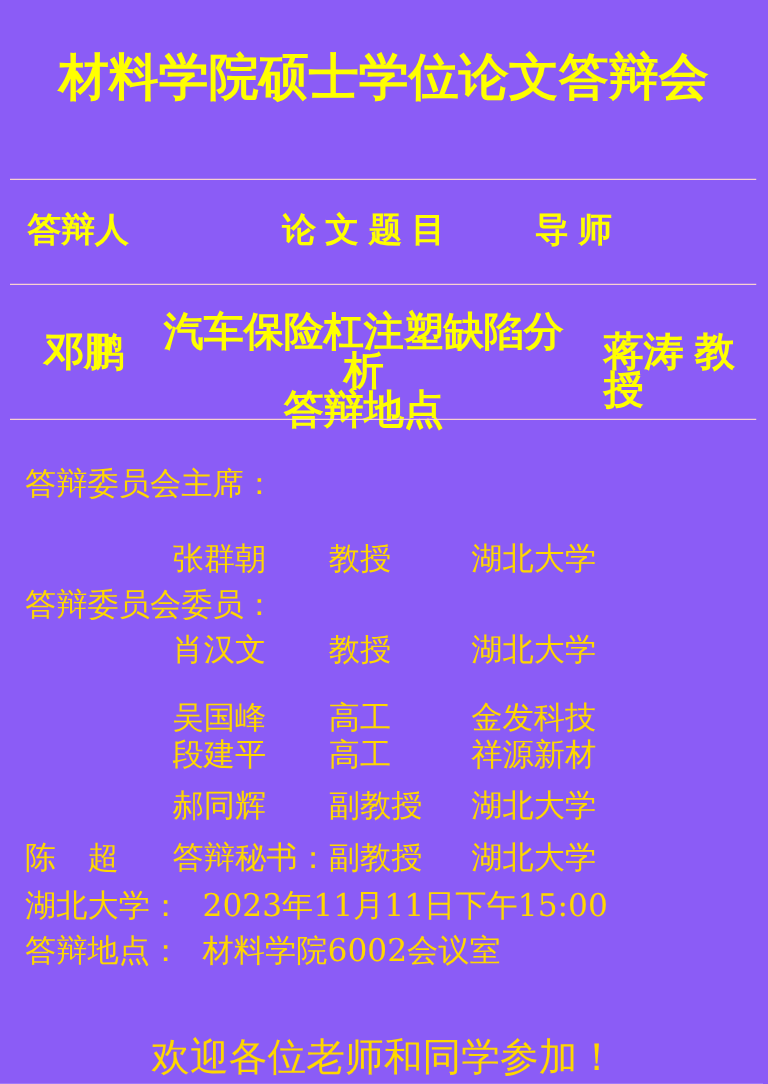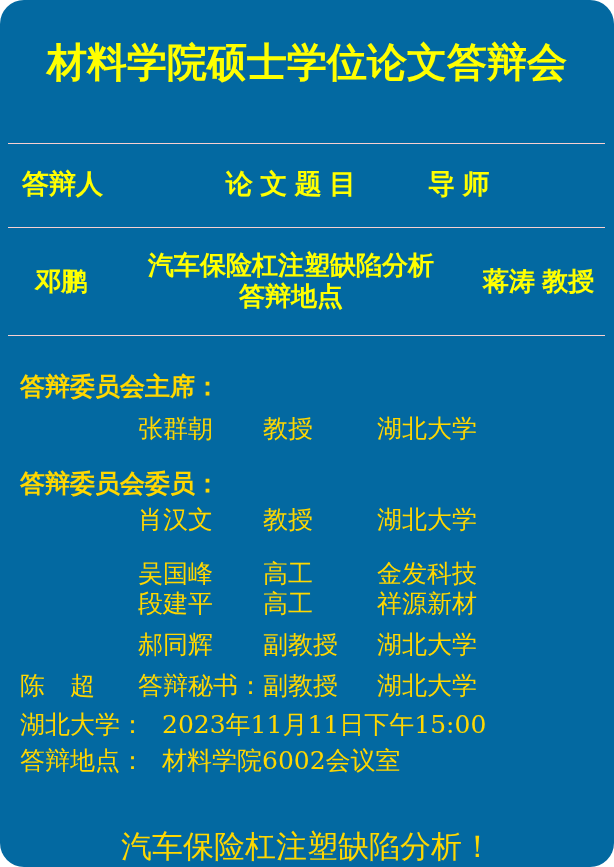--- a/index.html
+++ b/index.html
@@ -1,23 +1,22 @@
 <!DOCTYPE html>
 <html><head>
 <meta charset="utf-8">
 <style>
   html,body { margin:0; padding:0; }
   .page {
     position: relative;
     width: 614px;
     height: 867px;
-    background: #0369a1;
+    background: #8b5cf6;
     overflow: hidden;
     font-family: "DejaVu Serif", serif;
-    border-radius: 24px;
   }
   .heiti { font-family: "Liberation Sans", "DejaVu Sans", sans-serif; font-weight: bold; }
   .kaiti { font-family: "DejaVu Serif", serif; font-weight: normal; }
 
   .poster-title {
     position: absolute;
     top: 36px; left: 0; right: 0;
     text-align: center;
     font-size: 40px;
     line-height: 52px;
@@ -32,38 +31,38 @@
   }
   .rule-1 { top: 143px; }
   .rule-2 { top: 227px; }
   .rule-3 { top: 335px; }
 
   .thead { position: absolute; top: 168px; left: 0; right: 0; height: 32px; color: #FFFF00; font-size: 27px; line-height: 32px; padding-left: 12px; }
   .th-defender { position: absolute; left: 22px; }
   .th-thesis   { position: absolute; left: 120px; width: 342px; text-align: center; }
   .th-advisor  { position: absolute; left: 428px; }
 
-  .trow { position: absolute; top: 250px; left: 0; right: 0; height: 62px; color: #FFFF00; font-size: 26px; }
+  .trow { position: absolute; top: 250px; left: 0; right: 0; height: 62px; color: #FFFF00; font-size: 32px; }
   .td-defender { position: absolute; left: 35px; top: 16px; line-height: 30px; }
   .td-thesis   { position: absolute; left: 120px; width: 342px; top: 0; text-align: center; line-height: 31px; }
   .td-advisor  { position: absolute; left: 483px; top: 16px; line-height: 30px; }
 
   .gold { color: #FFD700; }
-  .label-row { position: absolute; left: 20px; font-size: 25px; line-height: 30px; font-weight: bold; }
+  .label-row { position: absolute; left: 20px; font-size: 25px; line-height: 30px; }
   .lbl-chair    { top: 372px; }
   .lbl-members  { top: 469px; }
 
   .roster-row {
     position: absolute; left: 0; right: 0;
     display: grid;
     grid-template-columns: 118px 125px 114px auto;
     padding-left: 20px;
     font-size: 25px; line-height: 30px;
   }
-  .row-chair     { top: 414px; }
+  .row-chair     { top: 432px; }
   .row-member-0  { top: 505px; }
   .row-member-1  { top: 547px; margin-top: 12px; }
   .row-member-2  { top: 589px; }
   .row-member-3  { top: 630px; }
   .row-secretary { top: 671px; }
 
   .detail-row {
     position: absolute; left: 0; right: 0;
     display: grid;
     grid-template-columns: 142px auto;
@@ -157,15 +156,15 @@
   <div class="detail-row row-time kaiti gold">
     <span>湖北大学：</span>
     <span>2023年11月11日下午15:00</span>
   </div>
 
   <div class="detail-row row-location kaiti gold">
     <span>答辩地点：</span>
     <span>材料学院6002会议室</span>
   </div>
 
-  <div class="welcome kaiti gold">汽车保险杠注塑缺陷分析！</div>
+  <div class="welcome kaiti gold">欢迎各位老师和同学参加！</div>
 
 </div>
 
 </body></html>

